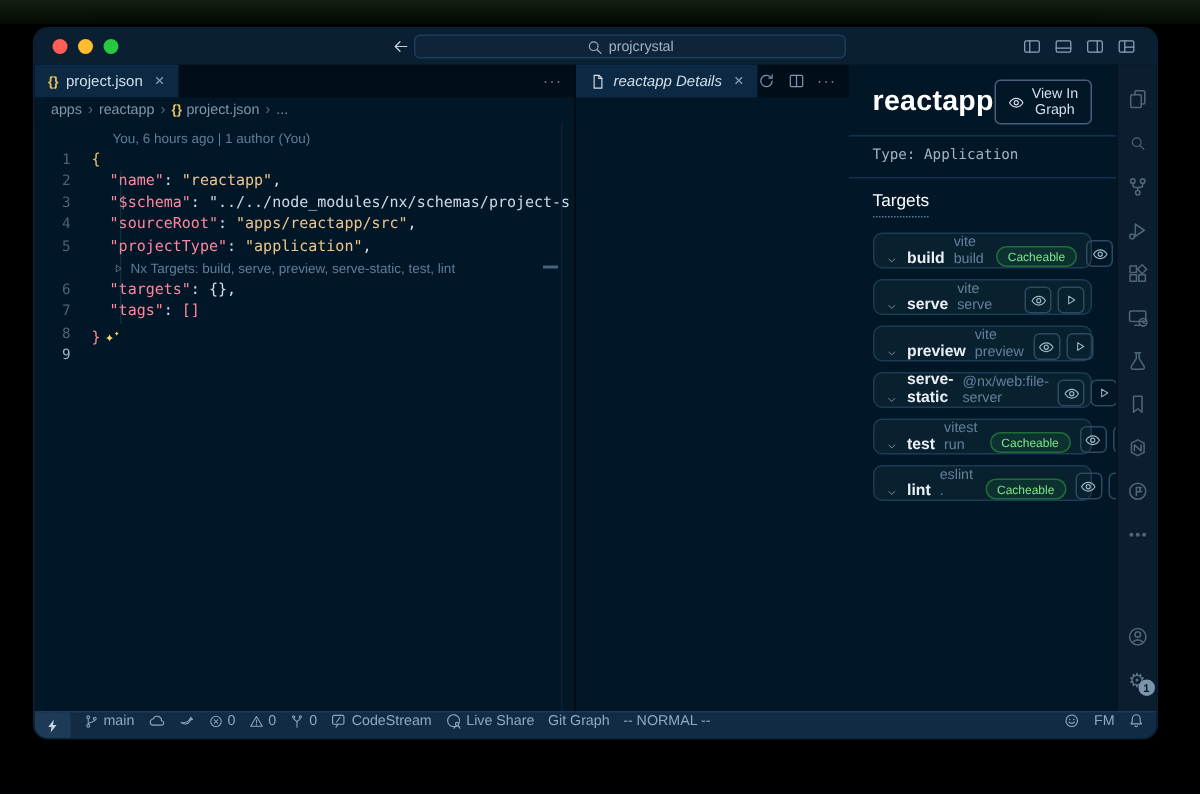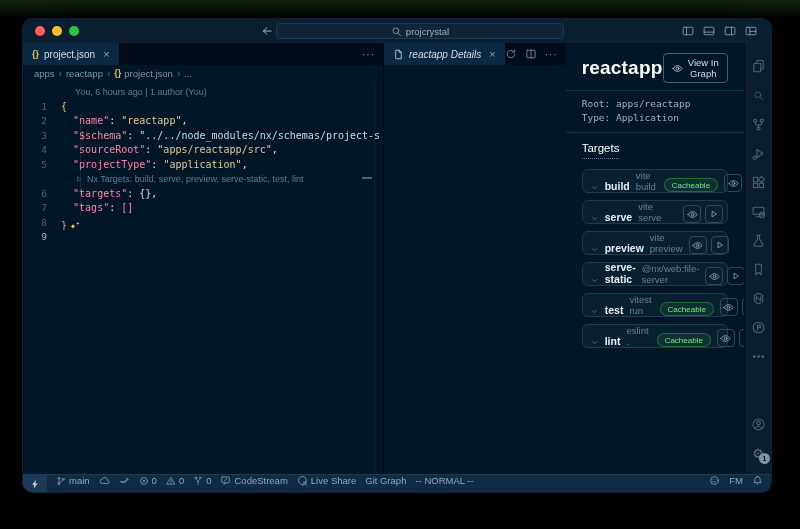--- a/index.html
+++ b/index.html
@@ -266,21 +266,20 @@
                   <svg width="11" height="11" viewBox="0 0 16 16" fill="none" stroke="currentColor" stroke-width="1.1" stroke-linecap="round" stroke-linejoin="round">
                     <path d="M1.5 8S4 3.8 8 3.8 14.5 8 14.5 8 12 12.2 8 12.2 1.5 8 1.5 8z"></path>
                     <circle cx="8" cy="8" r="2"></circle>
                   </svg>
                 </span>
               <span>View In Graph</span>
             </button>
           </div>
           <div class="divider"></div>
           <div class="meta">
-            <div>Root: apps/reactapp</div>
             <div>Type: Application</div>
           </div>
           <div class="divider"></div>
           <div class="targets-heading">Targets</div>
           <div id="targets-list">
               <div class="target-row">
                 <span class="icon row-chevron">
                   <svg width="9" height="9" viewBox="0 0 16 16" fill="none" stroke="currentColor" stroke-width="1.1" stroke-linecap="round" stroke-linejoin="round">
                     <path d="M4.5 6.5 8 10l3.5-3.5"></path>
                   </svg>

